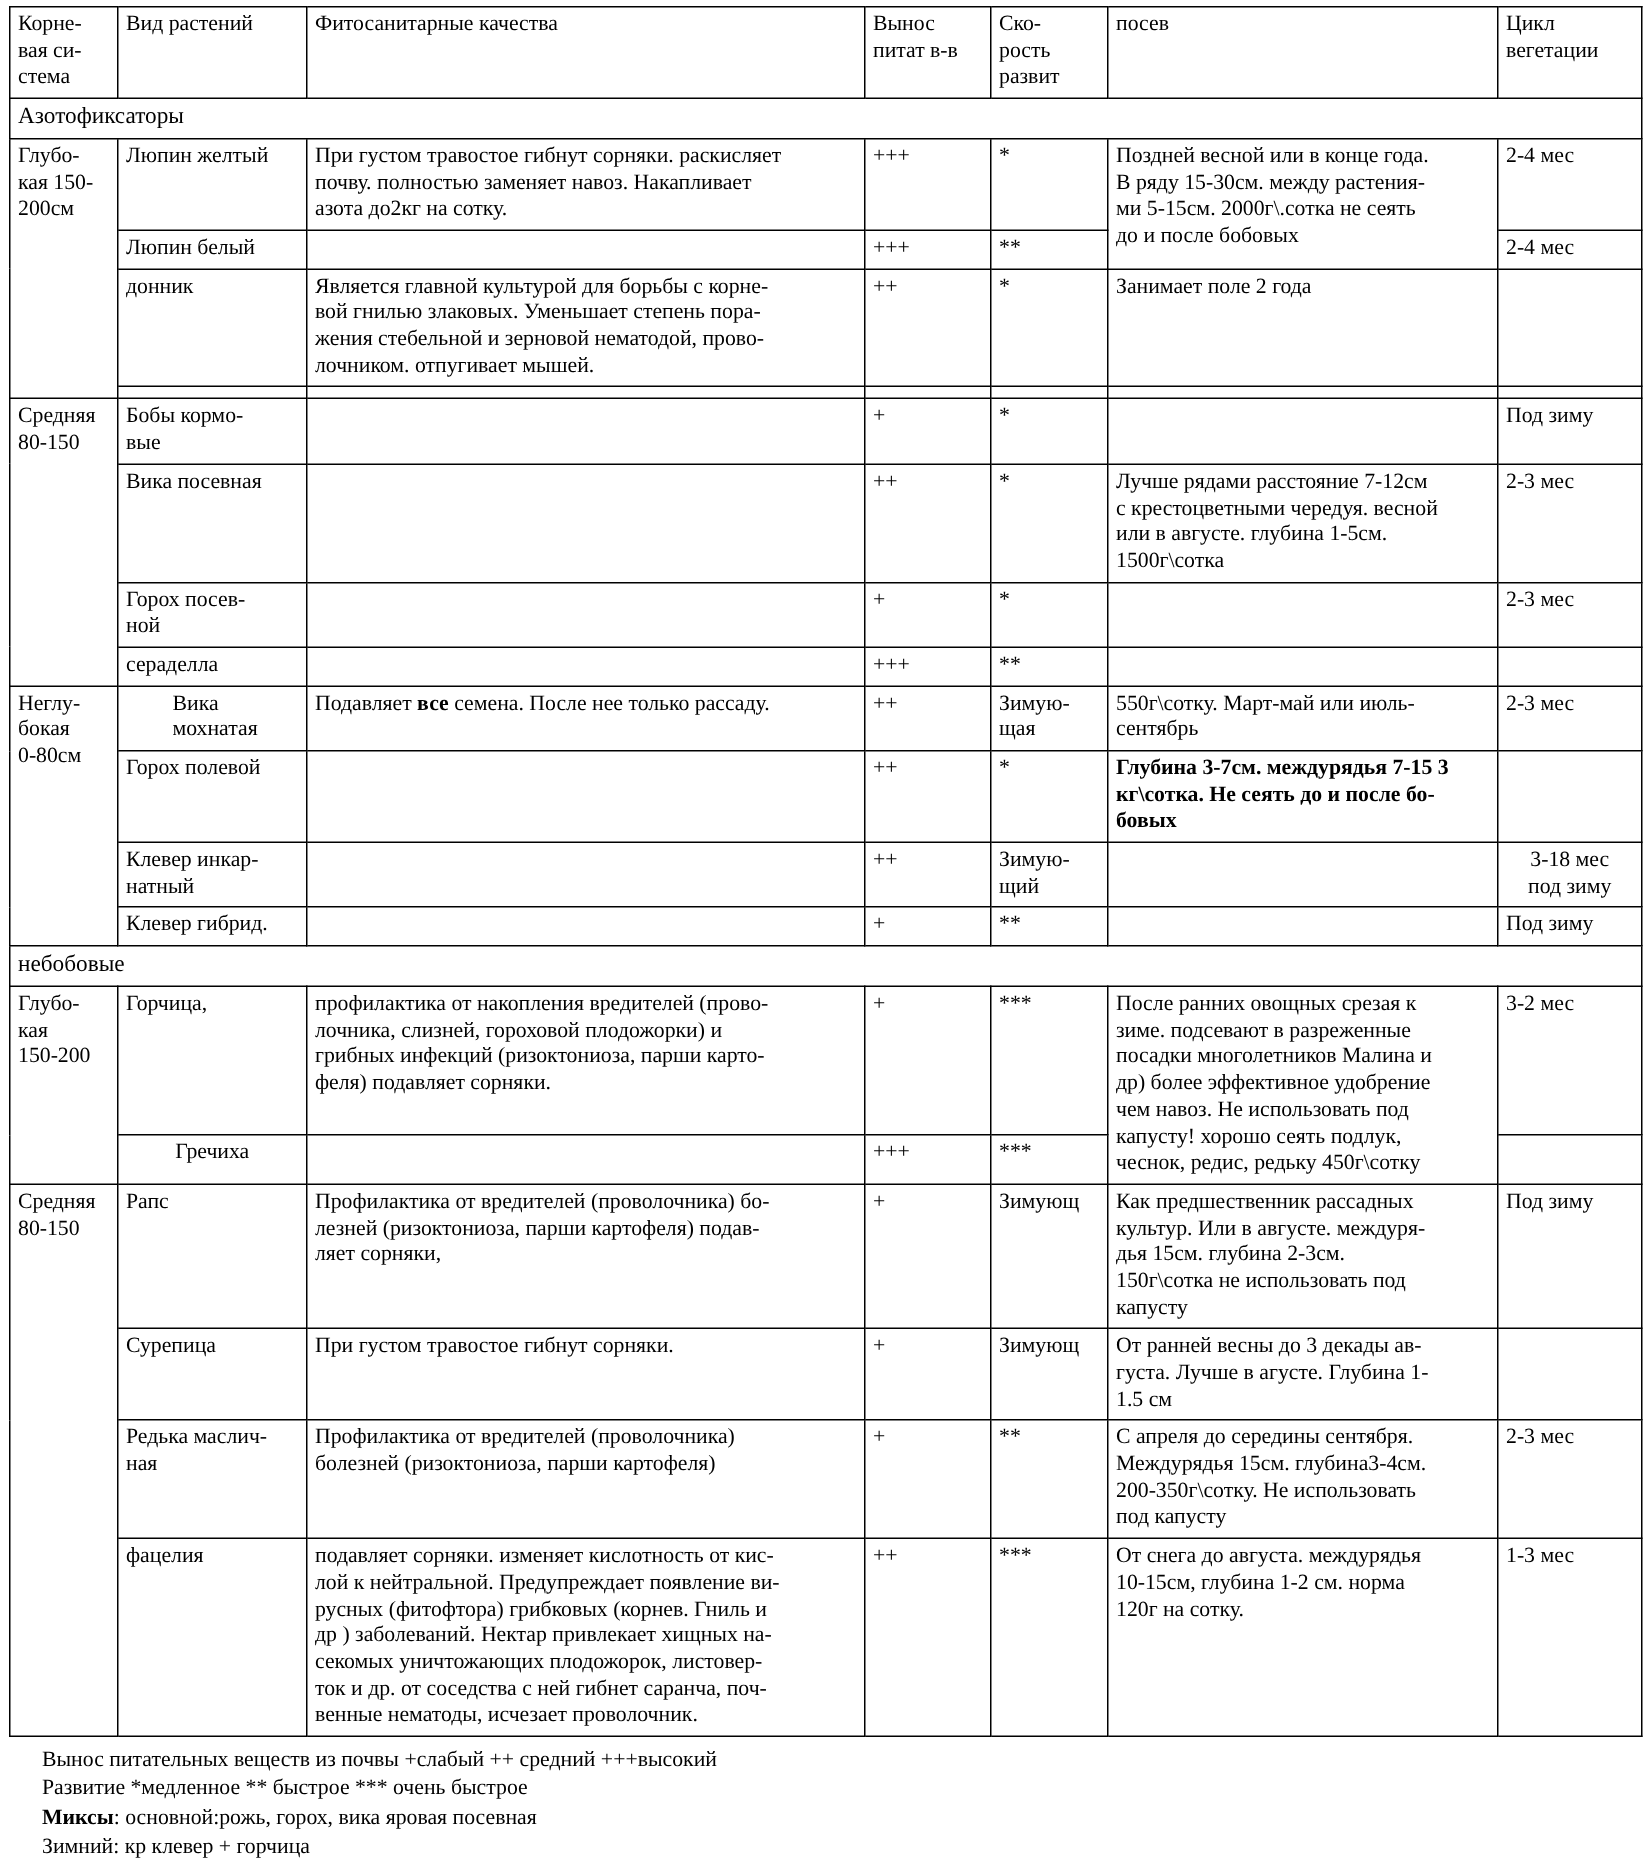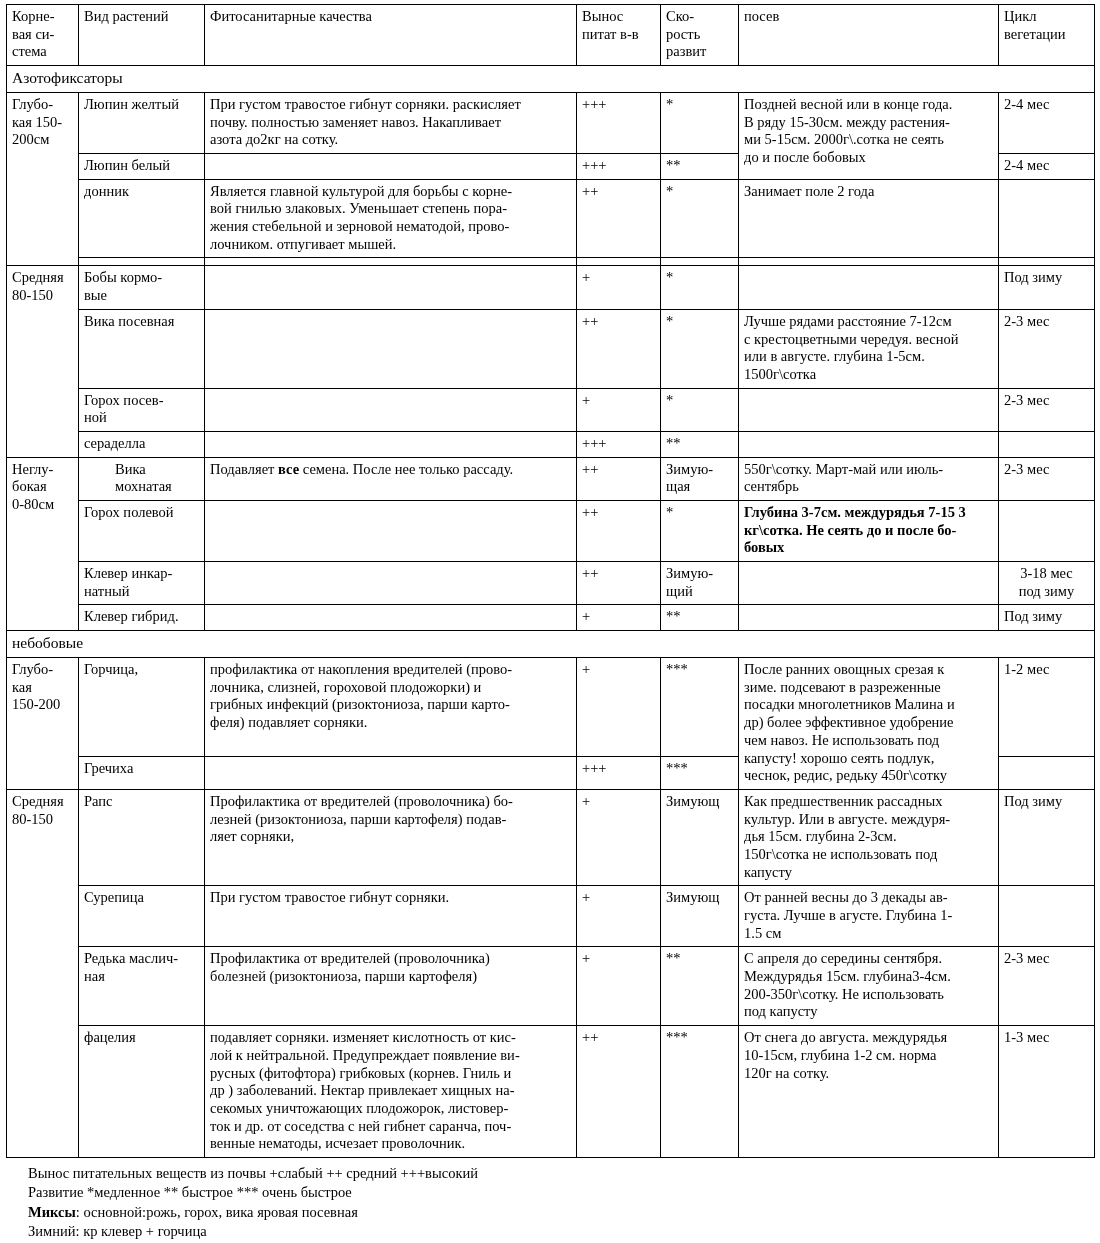--- a/index.html
+++ b/index.html
@@ -226,24 +226,24 @@
 феля) подавляет сорняки.</td>
           <td class="c3">+</td>
           <td class="c4" style="white-space: pre-line;">***</td>
           <td class="c5" rowspan="2" style="white-space: pre-line;">После ранних овощных срезая к
 зиме. подсевают в разреженные
 посадки многолетников Малина и
 др) более эффективное удобрение
 чем навоз. Не использовать под
 капусту! хорошо сеять подлук,
 чеснок, редис, редьку 450г\сотку</td>
-          <td class="c6" style="white-space: pre-line;">1-2 мес</td>
-        </tr>
-        <tr>
-          <td class="c1" style="white-space: pre-line;">Гречиха</td>
+          <td class="c6" style="white-space: pre-line;">3-2 мес</td>
+        </tr>
+        <tr>
+          <td class="c1" style="white-space: pre-line; text-align: center;">Гречиха</td>
           <td class="c2" style="white-space: pre-line;"></td>
           <td class="c3">+++</td>
           <td class="c4" style="white-space: pre-line;">***</td>
           <td class="c6" style="white-space: pre-line;"></td>
         </tr>
         <tr>
           <td class="c0" rowspan="4" style="white-space: pre-line;">Средняя
 80-150</td>
           <td class="c1" style="white-space: pre-line;">Рапс</td>
           <td class="c2" style="white-space: pre-line;">Профилактика от вредителей  (проволочника) бо-

